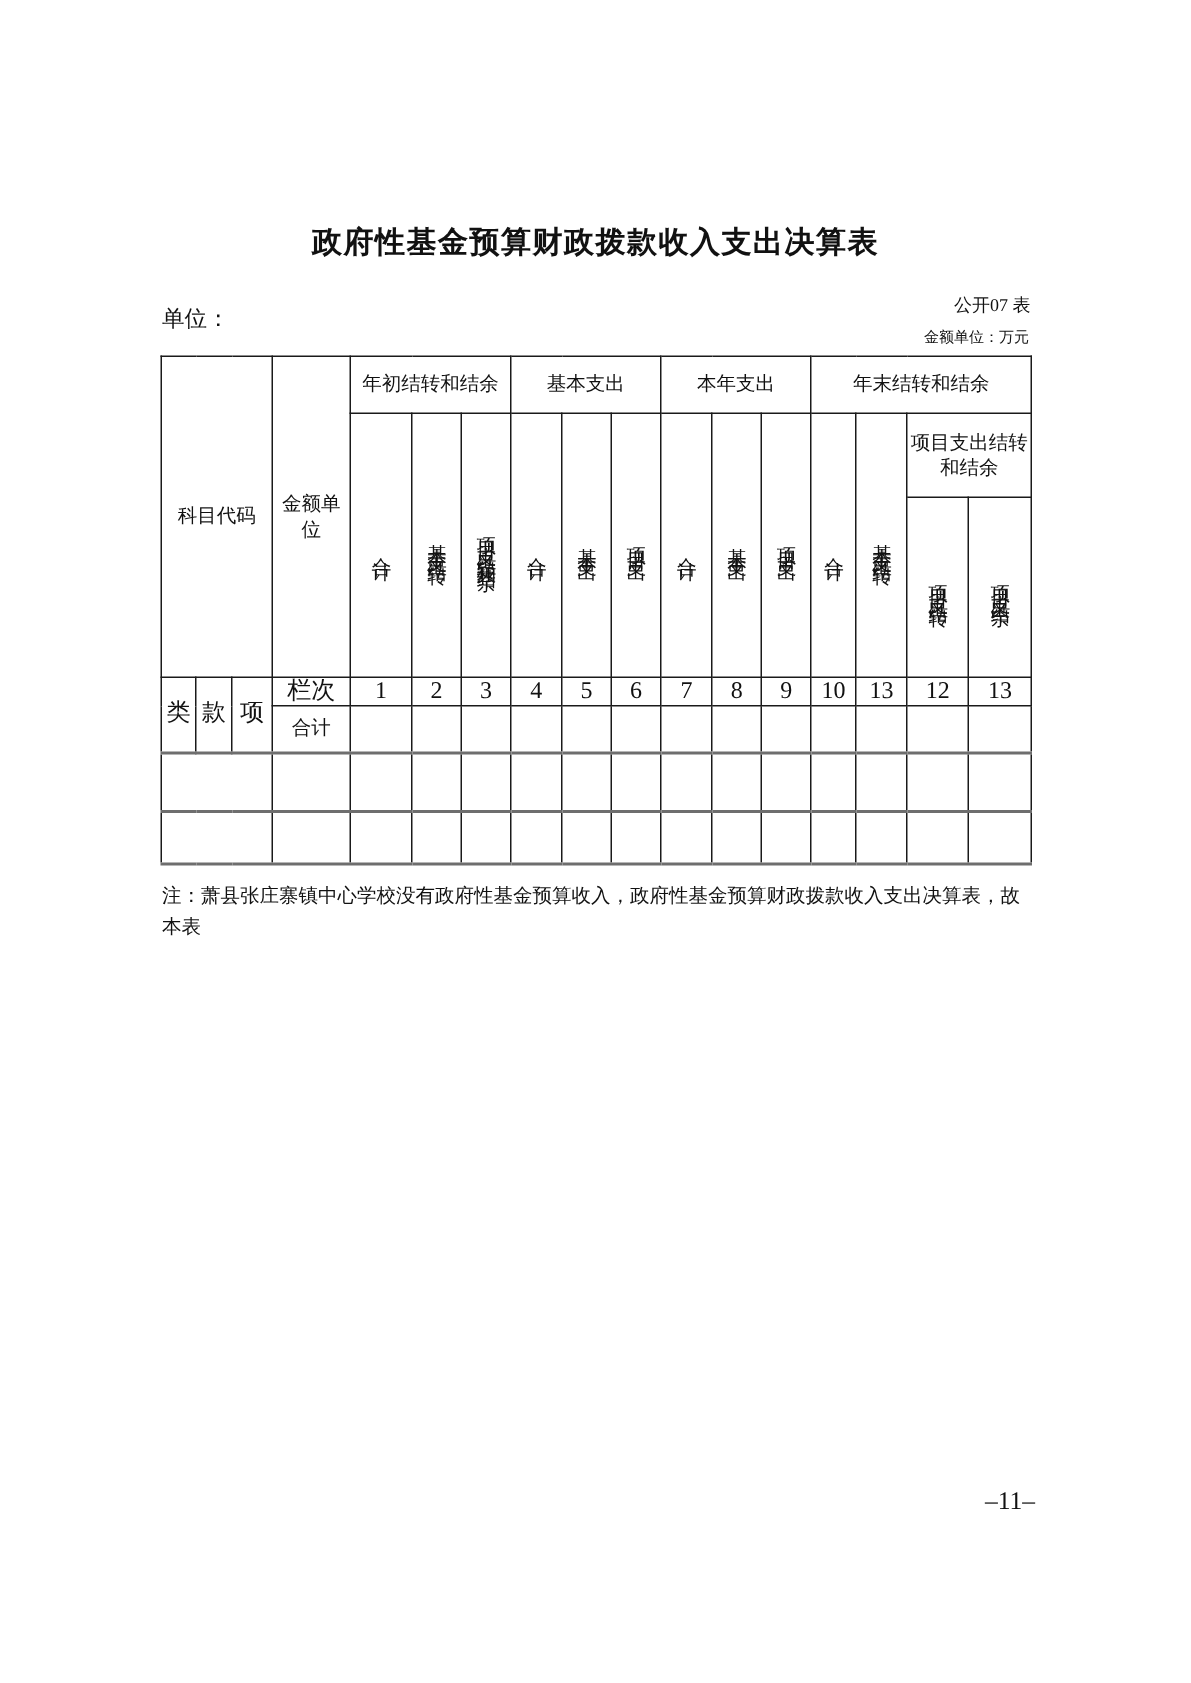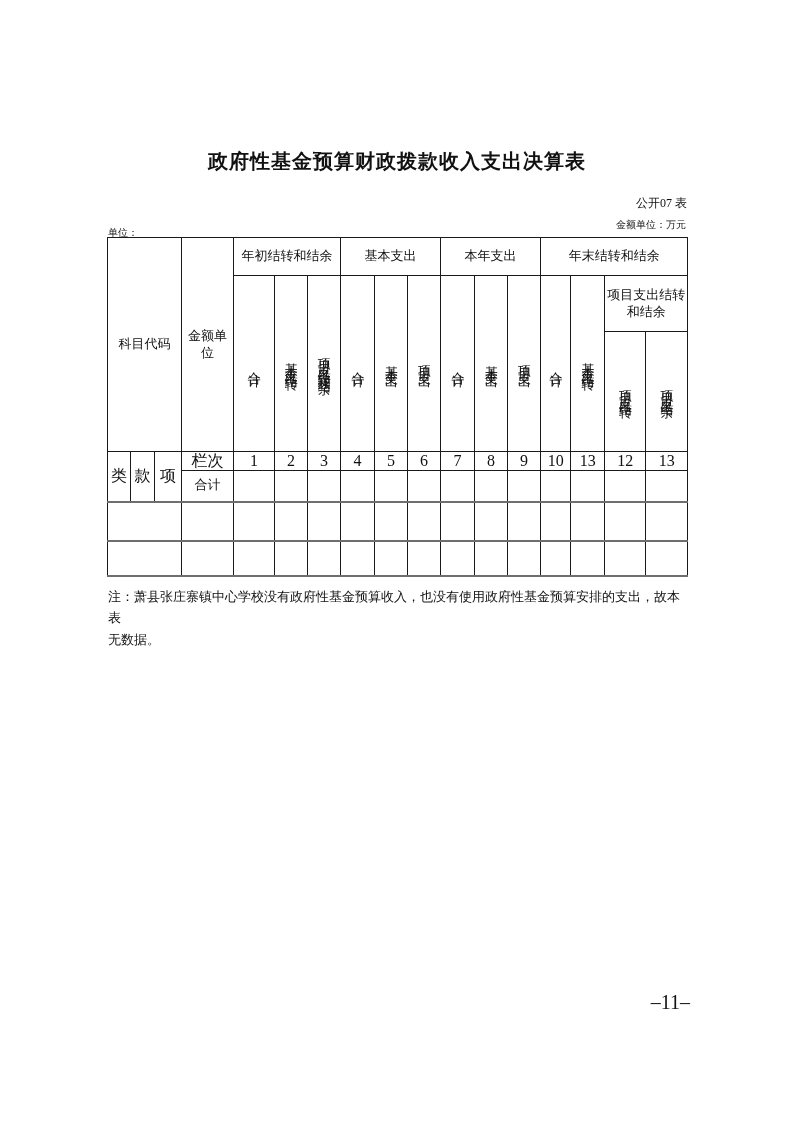--- a/index.html
+++ b/index.html
@@ -19,22 +19,22 @@
     font-weight: bold;
     font-size: 20px;
     letter-spacing: 1px;
   }
   .form-code {
     position: absolute; top: 195px; right: 107px;
     font-size: 12px;
     text-align: right;
   }
   .unit-label {
-    position: absolute; top: 226px; left: 108px;
-    font-size: 10px;
+    position: absolute; top: 203px; left: 108px;
+    font-size: 15px;
   }
   .amount-unit {
     position: absolute; top: 218px; right: 108px;
     font-size: 10px;
   }
   table.sheet {
     position: absolute; left: 107px; top: 237px;
     width: 580px;
     border-collapse: collapse;
     table-layout: fixed;
@@ -70,21 +70,21 @@
   }
   tr.r-lanci td { font-size: 16px; line-height: 1.1; }
   .note {
     position: absolute; left: 108px; top: 586px; width: 584px;
     font-size: 13px; line-height: 1.65;
     text-align: left;
   }
   .note span { display: block; }
   .page-number {
     position: absolute; top: 991px; right: 104px;
-    font-size: 20px;
+    font-size: 17px;
   }
 </style>
 </head>
 <body>
 
 <div class="title">政府性基金预算财政拨款收入支出决算表</div>
 <div class="form-code">公开07 表</div>
 <div class="unit-label">单位：</div>
 <div class="amount-unit">金额单位：万元</div>
 
@@ -201,17 +201,16 @@
       <td></td>
       <td></td>
       <td></td>
       <td></td>
       <td></td>
     </tr>
   </tbody>
 </table>
 
 <div class="note">
-  <span>注：萧县张庄寨镇中心学校没有政府性基金预算收入，也没有使用政府性基金预算安排的支出，故本表</span>
-  <span>无数据。</span>
+  <span>注：萧县张庄寨镇中心学校没有政府性基金预算收入，政府性基金预算财政拨款收入支出决算表，故本表</span>
 </div>
 
 <div class="page-number">–11–</div>
 
 </body></html>

